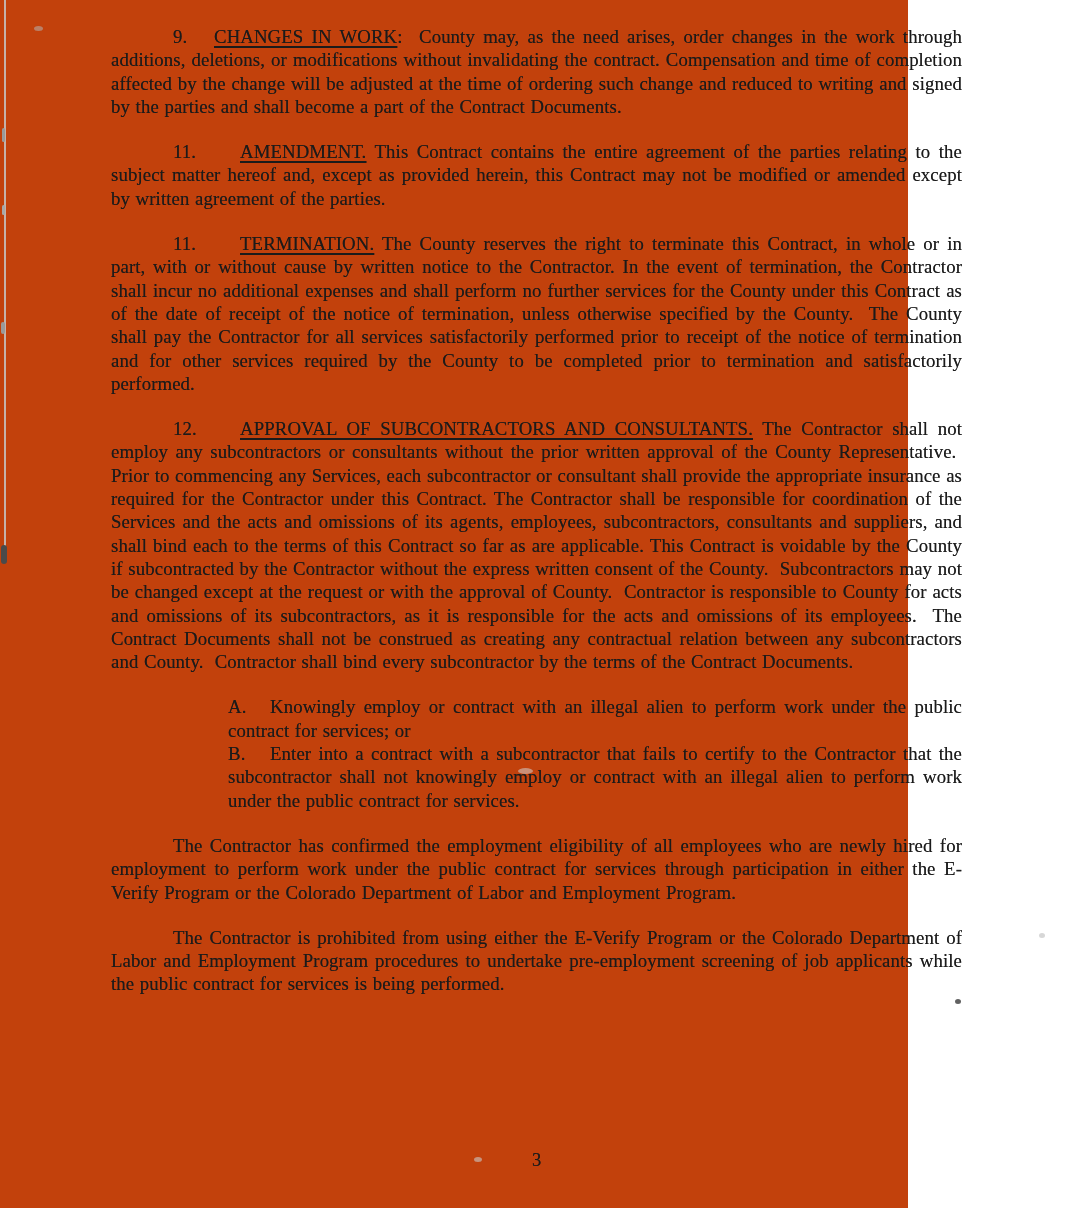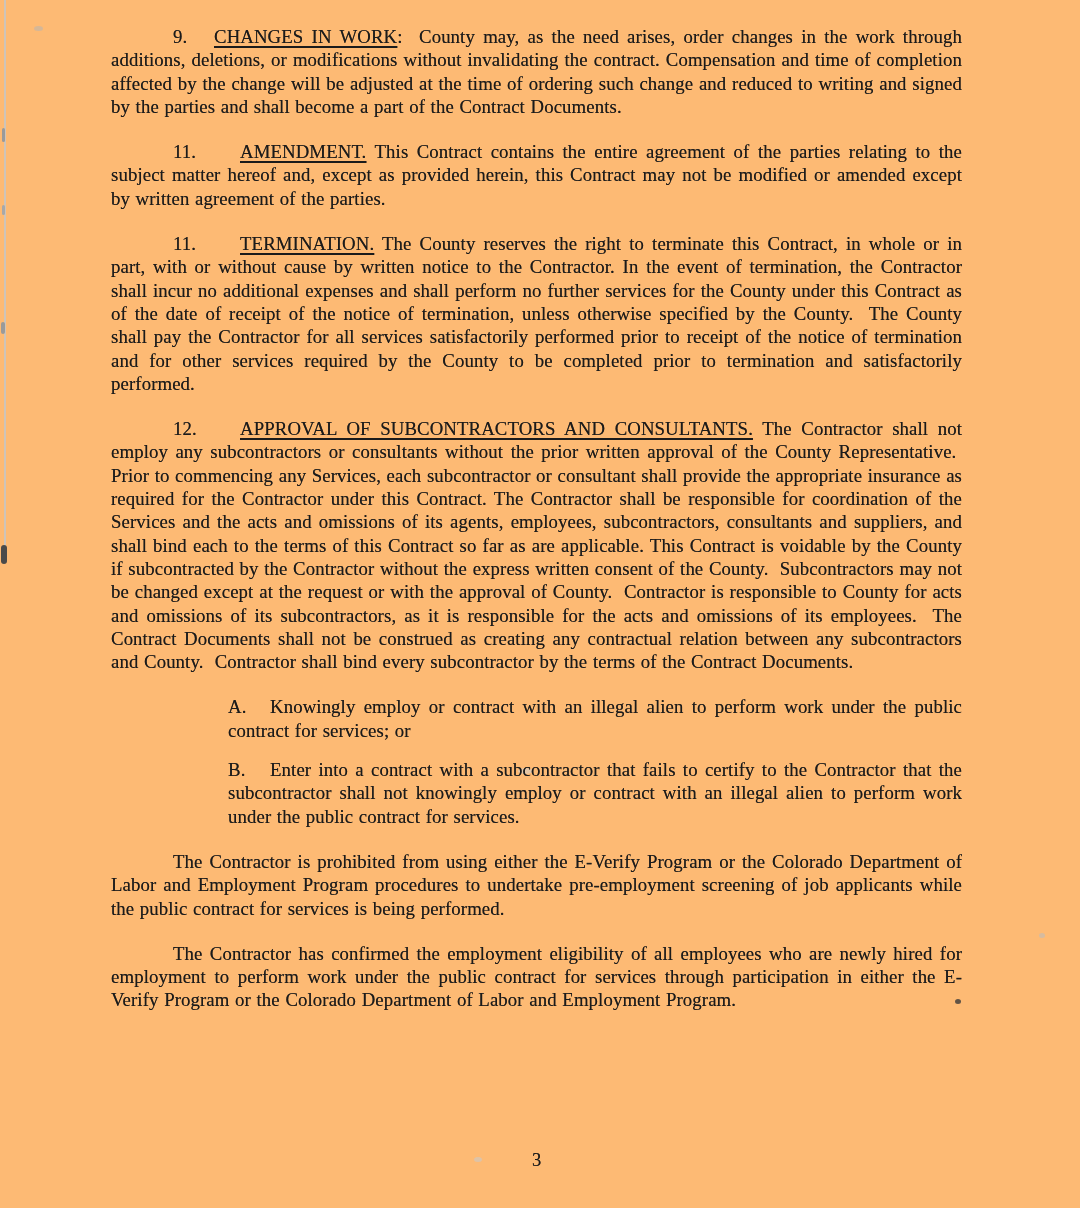--- a/index.html
+++ b/index.html
@@ -11,41 +11,41 @@
     width: 1080px;
     height: 1208px;
     position: relative;
     overflow: hidden;
     font-family: "Liberation Serif", "DejaVu Serif", serif;
     color: #1b1b1b;
   }
   .page {
     position: absolute;
     left: 0; top: 0;
-    width: 1080px; height: 1208px;
-    background: #fdba74;
+    width: 908px; height: 1208px;
+    background: #c2410c;
   }
   .doc-body {
     position: absolute;
     left: 111px;
     top: 25px;
     width: 851px;
     font-size: 18.8px;
     line-height: 23.3px;
     letter-spacing: 0.1px;
     word-spacing: 0.8px;
     text-shadow: 0 0 0.5px rgba(25,25,25,0.65);
   }
   .para {
     margin: 0 0 22px 0;
     text-align: justify;
     text-justify: inter-word;
   }
   .p-section, .p-body { text-indent: 62px; }
-  .p-list { margin-left: 117px; text-indent: 0; margin-top: 16px; }
+  .p-list { margin-left: 117px; text-indent: 0; }
   .p-tight { margin-bottom: 0; }
   .run-num   { display: inline-block; width: 67px; text-indent: 0; }
   .run-num9  { display: inline-block; width: 41px; text-indent: 0; }
   .run-num2  { display: inline-block; width: 42px; text-indent: 0; }
   .run-u {
     text-decoration: underline;
     text-decoration-thickness: 1.6px;
     text-underline-offset: 3px;
   }
   .run-i { font-style: italic; }
@@ -87,20 +87,20 @@
   <div class="artifact speck-d"></div>
   <div class="artifact speck-e"></div>
 
   <div class="doc-body">
       <p class="para p-section"><span class="run-num9">9.</span><span class="run-u">CHANGES IN WORK</span><span class="run-plain">:&nbsp; County may, as the need arises, order changes in the work through additions, deletions, or modifications without invalidating the contract. Compensation and time of completion affected by the change will be adjusted at the time of ordering such change and reduced to writing and signed by the parties and shall become a part of the Contract Documents.</span></p>
       <p class="para p-section"><span class="run-num">11.</span><span class="run-u">AMENDMENT.</span><span class="run-plain"> This Contract contains the entire agreement of the parties relating to the subject matter hereof and, except as provided herein, this Contract may not be modified or amended except by written agreement of the parties.</span></p>
       <p class="para p-section"><span class="run-num">11.</span><span class="run-u">TERMINATION.</span><span class="run-plain"> The County reserves the right to terminate this Contract, in whole or in part, with or without cause by written notice to the Contractor. In the event of termination, the Contractor shall incur no additional expenses and shall perform no further services for the County under this Contract as of the date of receipt of the notice of termination, unless otherwise specified by the County.&nbsp; The County shall pay the Contractor for all services satisfactorily performed prior to receipt of the notice of termination and for other services required by the County to be completed prior to termination and satisfactorily performed.</span></p>
       <p class="para p-section"><span class="run-num">12.</span><span class="run-u">APPROVAL OF SUBCONTRACTORS AND CONSULTANTS.</span><span class="run-plain"> The Contractor shall not employ any subcontractors or consultants without the prior written approval of the County Representative.&nbsp; Prior to commencing any Services, each subcontractor or consultant shall provide the appropriate insurance as required for the Contractor under this Contract. The Contractor shall be responsible for coordination of the Services and the acts and omissions of its agents, employees, subcontractors, consultants and suppliers, and shall bind each to the terms of this Contract so far as are applicable. This Contract is voidable by the County if subcontracted by the Contractor without the express written consent of the County.&nbsp; Subcontractors may not be changed except at the request or with the approval of County.&nbsp; Contractor is responsible to County for acts and omissions of its subcontractors, as it is responsible for the acts and omissions of its employees.&nbsp; The Contract Documents shall not be construed as creating any contractual relation between any subcontractors and County.&nbsp; Contractor shall bind every subcontractor by the terms of the Contract Documents.</span></p>
       <p class="para p-list p-tight"><span class="run-num2">A.</span><span class="run-plain">Knowingly employ or contract with an illegal alien to perform work under the public contract for services; or</span></p>
       <p class="para p-list"><span class="run-num2">B.</span><span class="run-plain">Enter into a contract with a subcontractor that fails to certify to the Contractor that the subcontractor shall not knowingly employ or contract with an illegal alien to perform work under the public contract for services.</span></p>
+      <p class="para p-body"><span class="run-plain">The Contractor has confirmed the employment eligibility of all employees who are newly hired for employment to perform work under the public contract for services through participation in either the E-Verify Program or the Colorado Department of Labor and Employment Program.</span></p>
       <p class="para p-body"><span class="run-plain">The Contractor is prohibited from using either the E-Verify Program or the Colorado Department of Labor and Employment Program procedures to undertake pre-employment screening of job applicants while the public contract for services is being performed.</span></p>
-      <p class="para p-body"><span class="run-plain">The Contractor has confirmed the employment eligibility of all employees who are newly hired for employment to perform work under the public contract for services through participation in either the E-Verify Program or the Colorado Department of Labor and Employment Program.</span></p>
     </div>
 
   <div class="footer">
     <span>3</span>
   </div>
 </div>
 
 </body></html>

